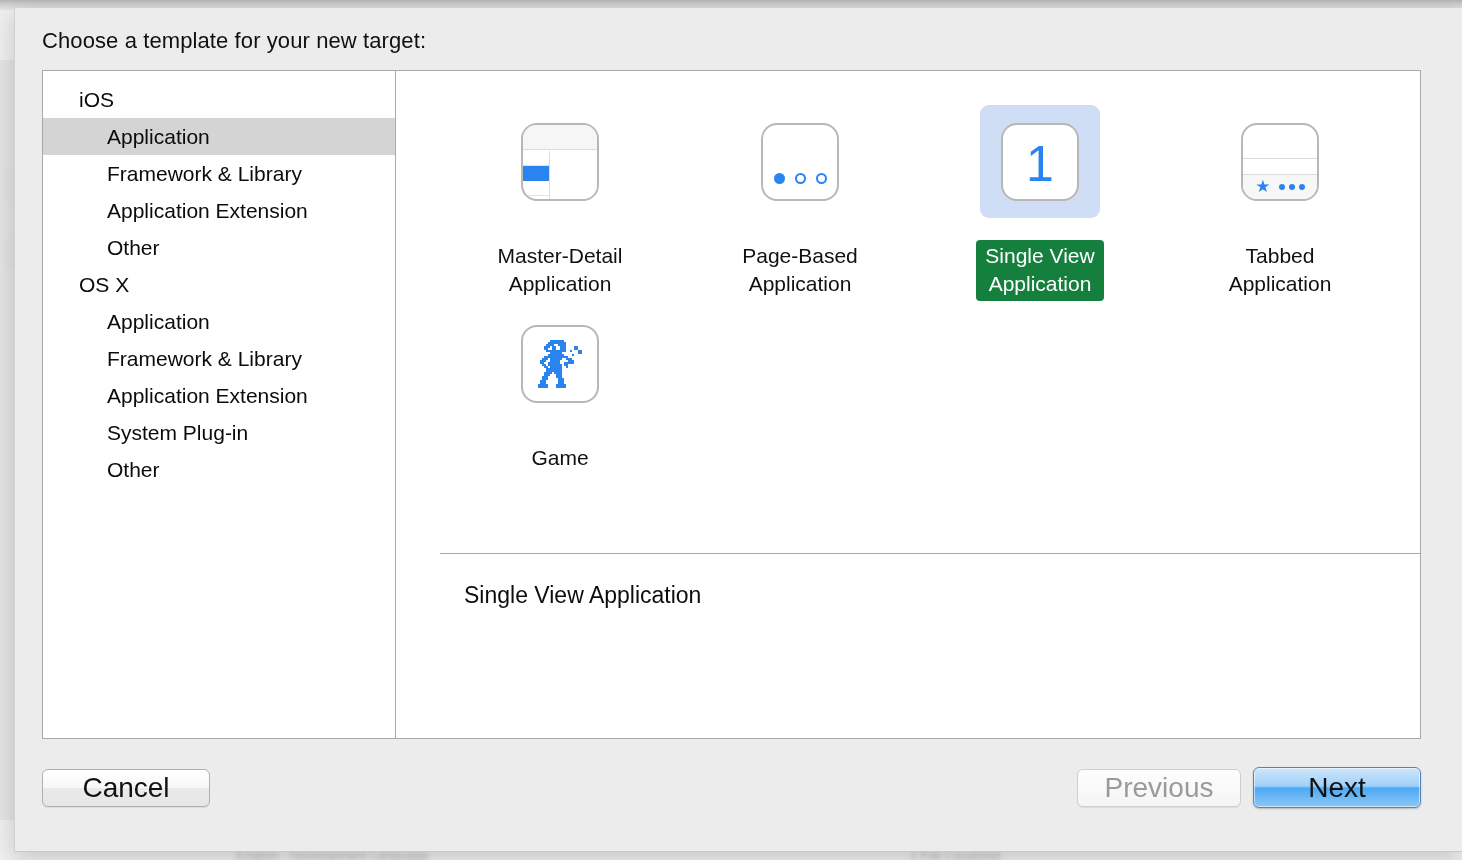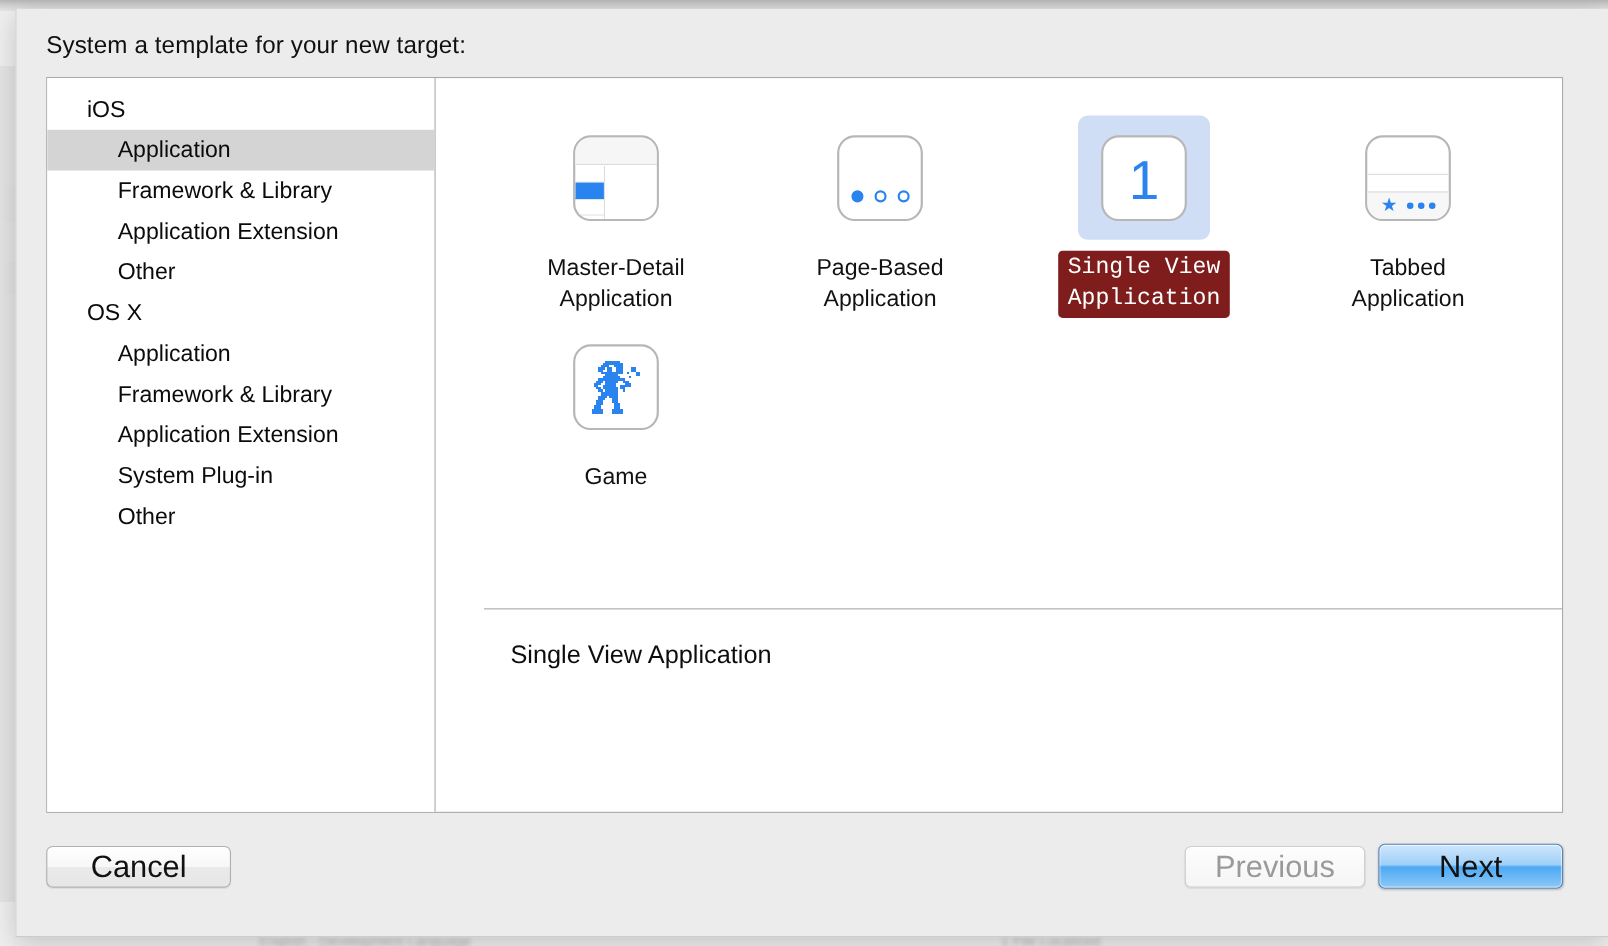--- a/index.html
+++ b/index.html
@@ -146,33 +146,32 @@
     width: 120px;
     height: 113px;
     border-radius: 9px;
     display: flex;
     align-items: center;
     justify-content: center;
   }
   .tile.selected .tile-icon-wrap { background: #cfddf5; }
 
   .tile-label {
-    margin-top: 10px;
+    margin-top: 22px;
     font-size: 21px;
     line-height: 28px;
     text-align: center;
     color: #111;
     padding: 2px 9px 3px 9px;
     border-radius: 4px;
     white-space: pre-line;
   }
   .tile.selected .tile-label {
-    background: #7f1d1d;
+    background: #15803d;
     color: #ffffff;
-    font-family: Liberation Mono, monospace;
   }
 
   
   .app-icon {
     width: 78px;
     height: 78px;
     border: 2px solid #b7b7b7;
     border-radius: 16px;
     background: #fff;
     overflow: hidden;
@@ -289,21 +288,21 @@
     <div class="bg-blur-text small" style="left:910px; top:818px;">Resources</div>
     <div class="bg-blur-text small" style="left:236px; top:848px;">English - Development Language</div>
     <div class="bg-blur-text small" style="left:910px; top:848px;">1 File Localized</div>
     <div class="bg-rule" style="left:210px; top:806px; width:1180px;"></div>
   </div>
 
   <div class="top-bar"></div>
 
   <div class="sheet">
 
-    <div class="sheet-title">System a template for your new target:</div>
+    <div class="sheet-title">Choose a template for your new target:</div>
 
     <div class="content-box">
 
       <div class="sidebar">
         <div class="side-row group">iOS</div>
         <div class="side-row child selected">Application</div>
         <div class="side-row child">Framework &amp; Library</div>
         <div class="side-row child">Application Extension</div>
         <div class="side-row child">Other</div>
 

